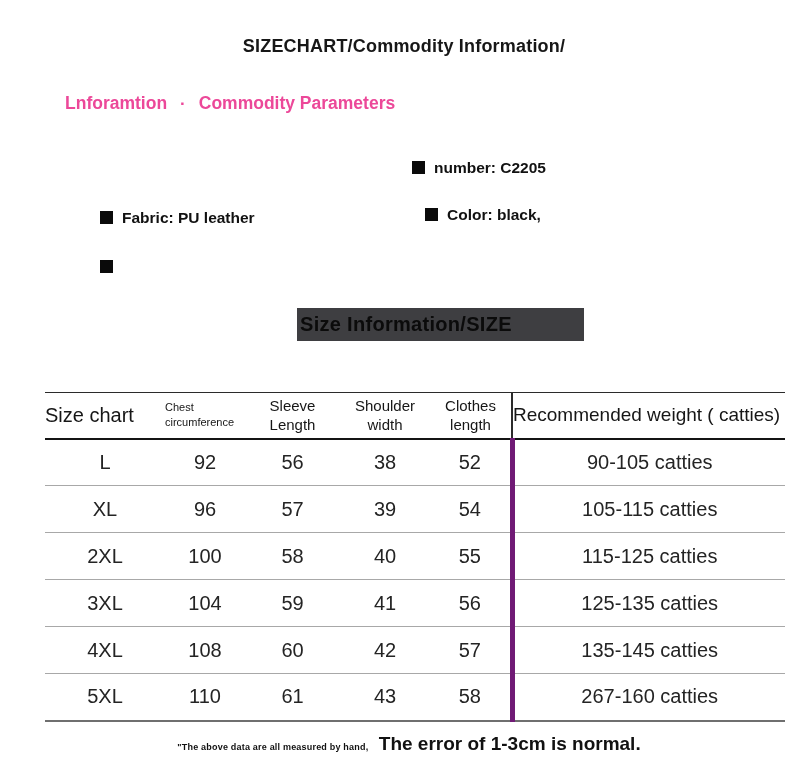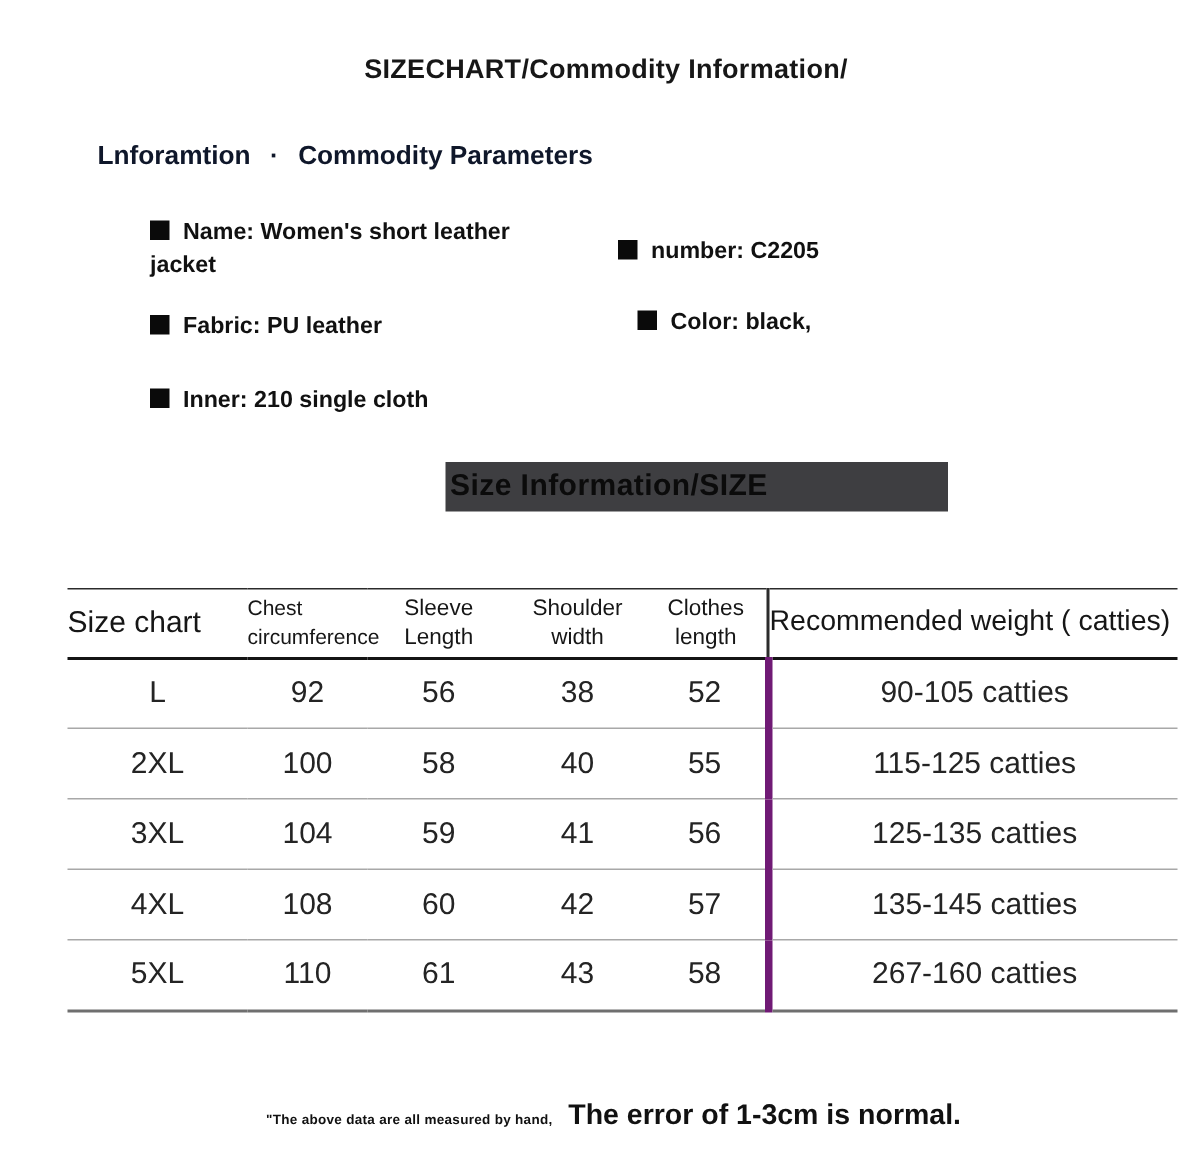--- a/index.html
+++ b/index.html
@@ -6,52 +6,52 @@
   .page{
     position:relative;width:790px;height:772px;background:#ffffff;overflow:hidden;
     font-family:"Liberation Sans","DejaVu Sans",sans-serif;color:#1a1a1a;
   }
   .title{
     position:absolute;top:36px;left:0;width:696px;text-align:center;
     padding-left:112px;box-sizing:border-box;
     font-size:18px;font-weight:700;letter-spacing:0.2px;color:#171717;
   }
   .section-heading{
-    position:absolute;top:93px;left:65px;font-size:17.5px;font-weight:700;color:#0f172a;
+    position:absolute;top:93px;left:65px;font-size:17.5px;font-weight:700;color:#ec4899;
   }
   .section-heading .sep{display:inline-block;margin:0 13px;font-size:17px;}
   .param{
     position:absolute;font-size:15.5px;font-weight:700;line-height:1.4;color:#111;
   }
   .param .sq{
     display:inline-block;width:13px;height:13px;background:#0a0a0a;
     margin-right:9px;vertical-align:-1px;
   }
   .p-name{left:100px;top:144px;width:268px;}
   .p-fabric{left:100px;top:207px;}
   .p-inner{left:100px;top:256px;}
   .p-number{left:412px;top:157px;}
   .p-color{left:425px;top:204px;}
   .banner{
-    position:absolute;left:297px;top:308px;width:335px;height:33px;
+    position:absolute;left:297px;top:308px;width:287px;height:33px;
     background:#3e3e41;color:#0b0b0b;font-size:20px;font-weight:700;
     line-height:33px;padding-left:3px;box-sizing:border-box;letter-spacing:0.3px;
   }
   .size-table{
     position:absolute;left:45px;top:392px;width:740px;
     border-collapse:collapse;table-layout:fixed;
   }
   .size-table thead tr{height:46px;}
   .size-table tbody tr{height:47px;}
   .size-table thead tr{border-top:1px solid #2b2b2b;border-bottom:2px solid #141414;}
   .size-table tbody tr{border-bottom:1px solid #a8a8a8;}
   .size-table tbody tr:last-child{border-bottom:2px solid #6f6f6f;}
   .size-table th{font-weight:400;color:#161616;vertical-align:middle;padding:0;}
   .th-size{font-size:20px;text-align:left;padding-left:3px;}
-  .th-chest{font-size:14px;text-align:left;padding-left:10px;line-height:1.35;}
+  .th-chest{font-size:11px;text-align:left;padding-left:10px;line-height:1.35;}
   .th-mid{font-size:15px;text-align:center;line-height:1.3;}
   .th-clothes{border-right:2px solid #2b2b2b;}
   .th-weight{font-size:19px;text-align:left;line-height:1.35;
     padding-left:33px;padding-right:70px;}
   .size-table td{
     font-size:20px;font-weight:400;color:#242424;text-align:center;
     vertical-align:middle;padding:0;
   }
   .td-clothes{border-right:5px solid #701a75;}
   .td-weight{font-size:14px;font-weight:700;color:#141414;}
@@ -67,34 +67,31 @@
 <body>
 
 <div class="page">
 
   <div class="title">SIZECHART/Commodity Information/</div>
 
   <div class="section-heading">
     <span>Lnforamtion</span><span class="sep">·</span><span>Commodity Parameters</span>
   </div>
 
-  <div class="param p-name">
-    <span class="sq"></span><span>Name: Women's short leather jacket</span>
-  </div>
   <div class="param p-number">
     <span class="sq"></span><span>number: C2205</span>
   </div>
   <div class="param p-color">
     <span class="sq"></span><span>Color: black,</span>
   </div>
   <div class="param p-fabric">
     <span class="sq"></span><span>Fabric: PU leather</span>
   </div>
   <div class="param p-inner">
-    <span class="sq"></span><span>Inner: 210 single cloth</span>
+    <span class="sq"></span>
   </div>
 
   <div class="banner">Size Information/SIZE</div>
 
   <table class="size-table">
     <colgroup>
       <col style="width:120px">
         <col style="width:80px">
         <col style="width:95px">
       <col style="width:90px">
@@ -112,20 +109,28 @@
       </tr>
     </thead>
     <tbody>
       <tr>
         <td>L</td>
         <td>92</td>
         <td>56</td>
         <td>38</td>
         <td class="td-clothes">52</td>
         <td class="td-weight">90-105 catties</td>
+      </tr>
+      <tr>
+        <td>XL</td>
+        <td>96</td>
+        <td>57</td>
+        <td>39</td>
+        <td class="td-clothes">54</td>
+        <td class="td-weight">105-115 catties</td>
       </tr>
       <tr>
         <td>2XL</td>
         <td>100</td>
         <td>58</td>
         <td>40</td>
         <td class="td-clothes">55</td>
         <td class="td-weight">115-125 catties</td>
       </tr>
       <tr>

